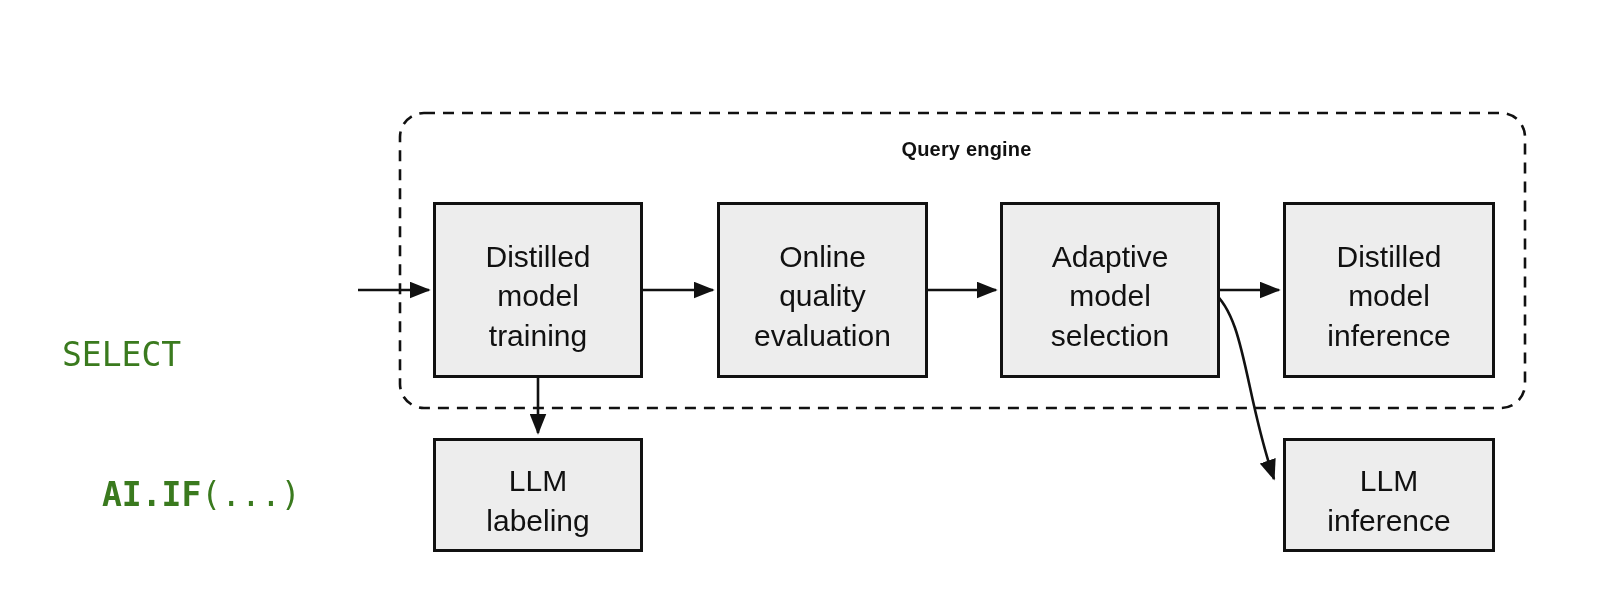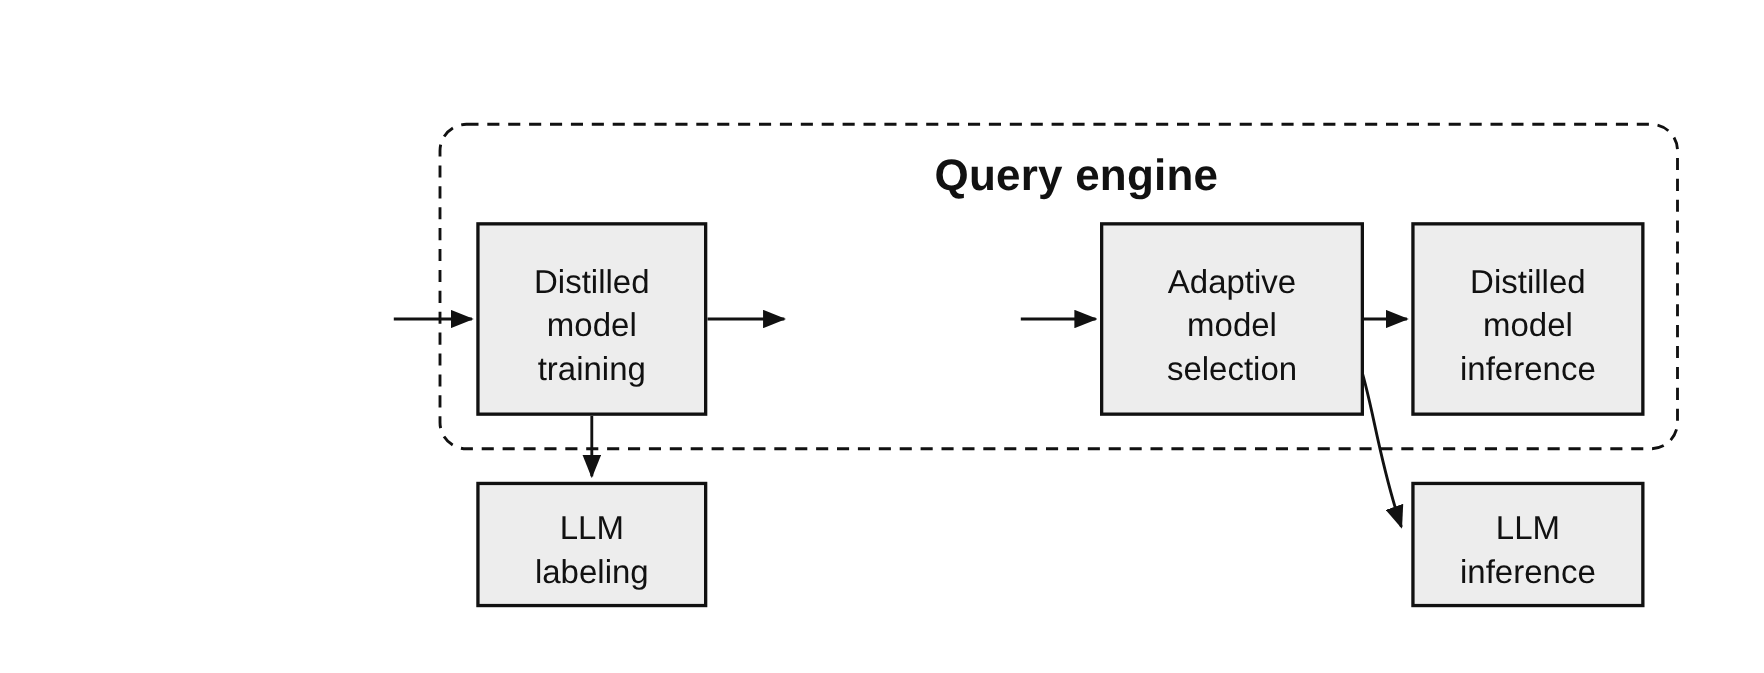--- a/index.html
+++ b/index.html
@@ -31,25 +31,25 @@
   }
   .box-label {
     font-size: 30px;
     line-height: 1.32;
     white-space: pre-line;
     color: #111111;
     margin-top: 12px;
   }
   .engine-title {
     position: absolute;
-    left: 416px;
+    left: 404px;
     top: 138px;
     width: 1125px;
     text-align: center;
-    font-size: 40px;
+    font-size: 20px;
     font-weight: bold;
     z-index: 2;
     letter-spacing: 0.2px;
   }
   .code-block {
     position: absolute;
     left: 62px;
     top: 238px;
     z-index: 2;
     font-family: "DejaVu Sans Mono", monospace;
@@ -81,31 +81,40 @@
 
     <path d="M928,290 L996,290" stroke="#111111" stroke-width="2.6" fill="none" marker-end="url(#ah)"></path>
 
     <path d="M1212,290 L1279,290" stroke="#111111" stroke-width="2.6" fill="none" marker-end="url(#ah)"></path>
 
     <path d="M538,378 L538,433" stroke="#111111" stroke-width="2.6" fill="none" marker-end="url(#ah)"></path>
 
     <path d="M1212,291 C1246,318 1244,392 1274,479" stroke="#111111" stroke-width="2.6" fill="none" marker-end="url(#ah)"></path>
   </svg>
 
+  <div class="code-block">
+    <div>SELECT</div>
+    <div class="code-line2"><span class="code-bold">AI.IF</span><span>(...)</span></div>
+  </div>
 
   <div class="engine-title">Query engine</div>
 
   <div class="flow-box" style="left:433px; top:202px; width:210px; height:176px;">
     <span class="box-label">Distilled
 model
 training</span>
   </div>
 
+  <div class="flow-box" style="left:717px; top:202px; width:211px; height:176px;">
+    <span class="box-label">Online
+quality
+evaluation</span>
+  </div>
 
-  <div class="flow-box" style="left:1000px; top:202px; width:240px; height:176px;">
+  <div class="flow-box" style="left:1000px; top:202px; width:220px; height:176px;">
     <span class="box-label">Adaptive
 model
 selection</span>
   </div>
 
   <div class="flow-box" style="left:1283px; top:202px; width:212px; height:176px;">
     <span class="box-label">Distilled
 model
 inference</span>
   </div>

